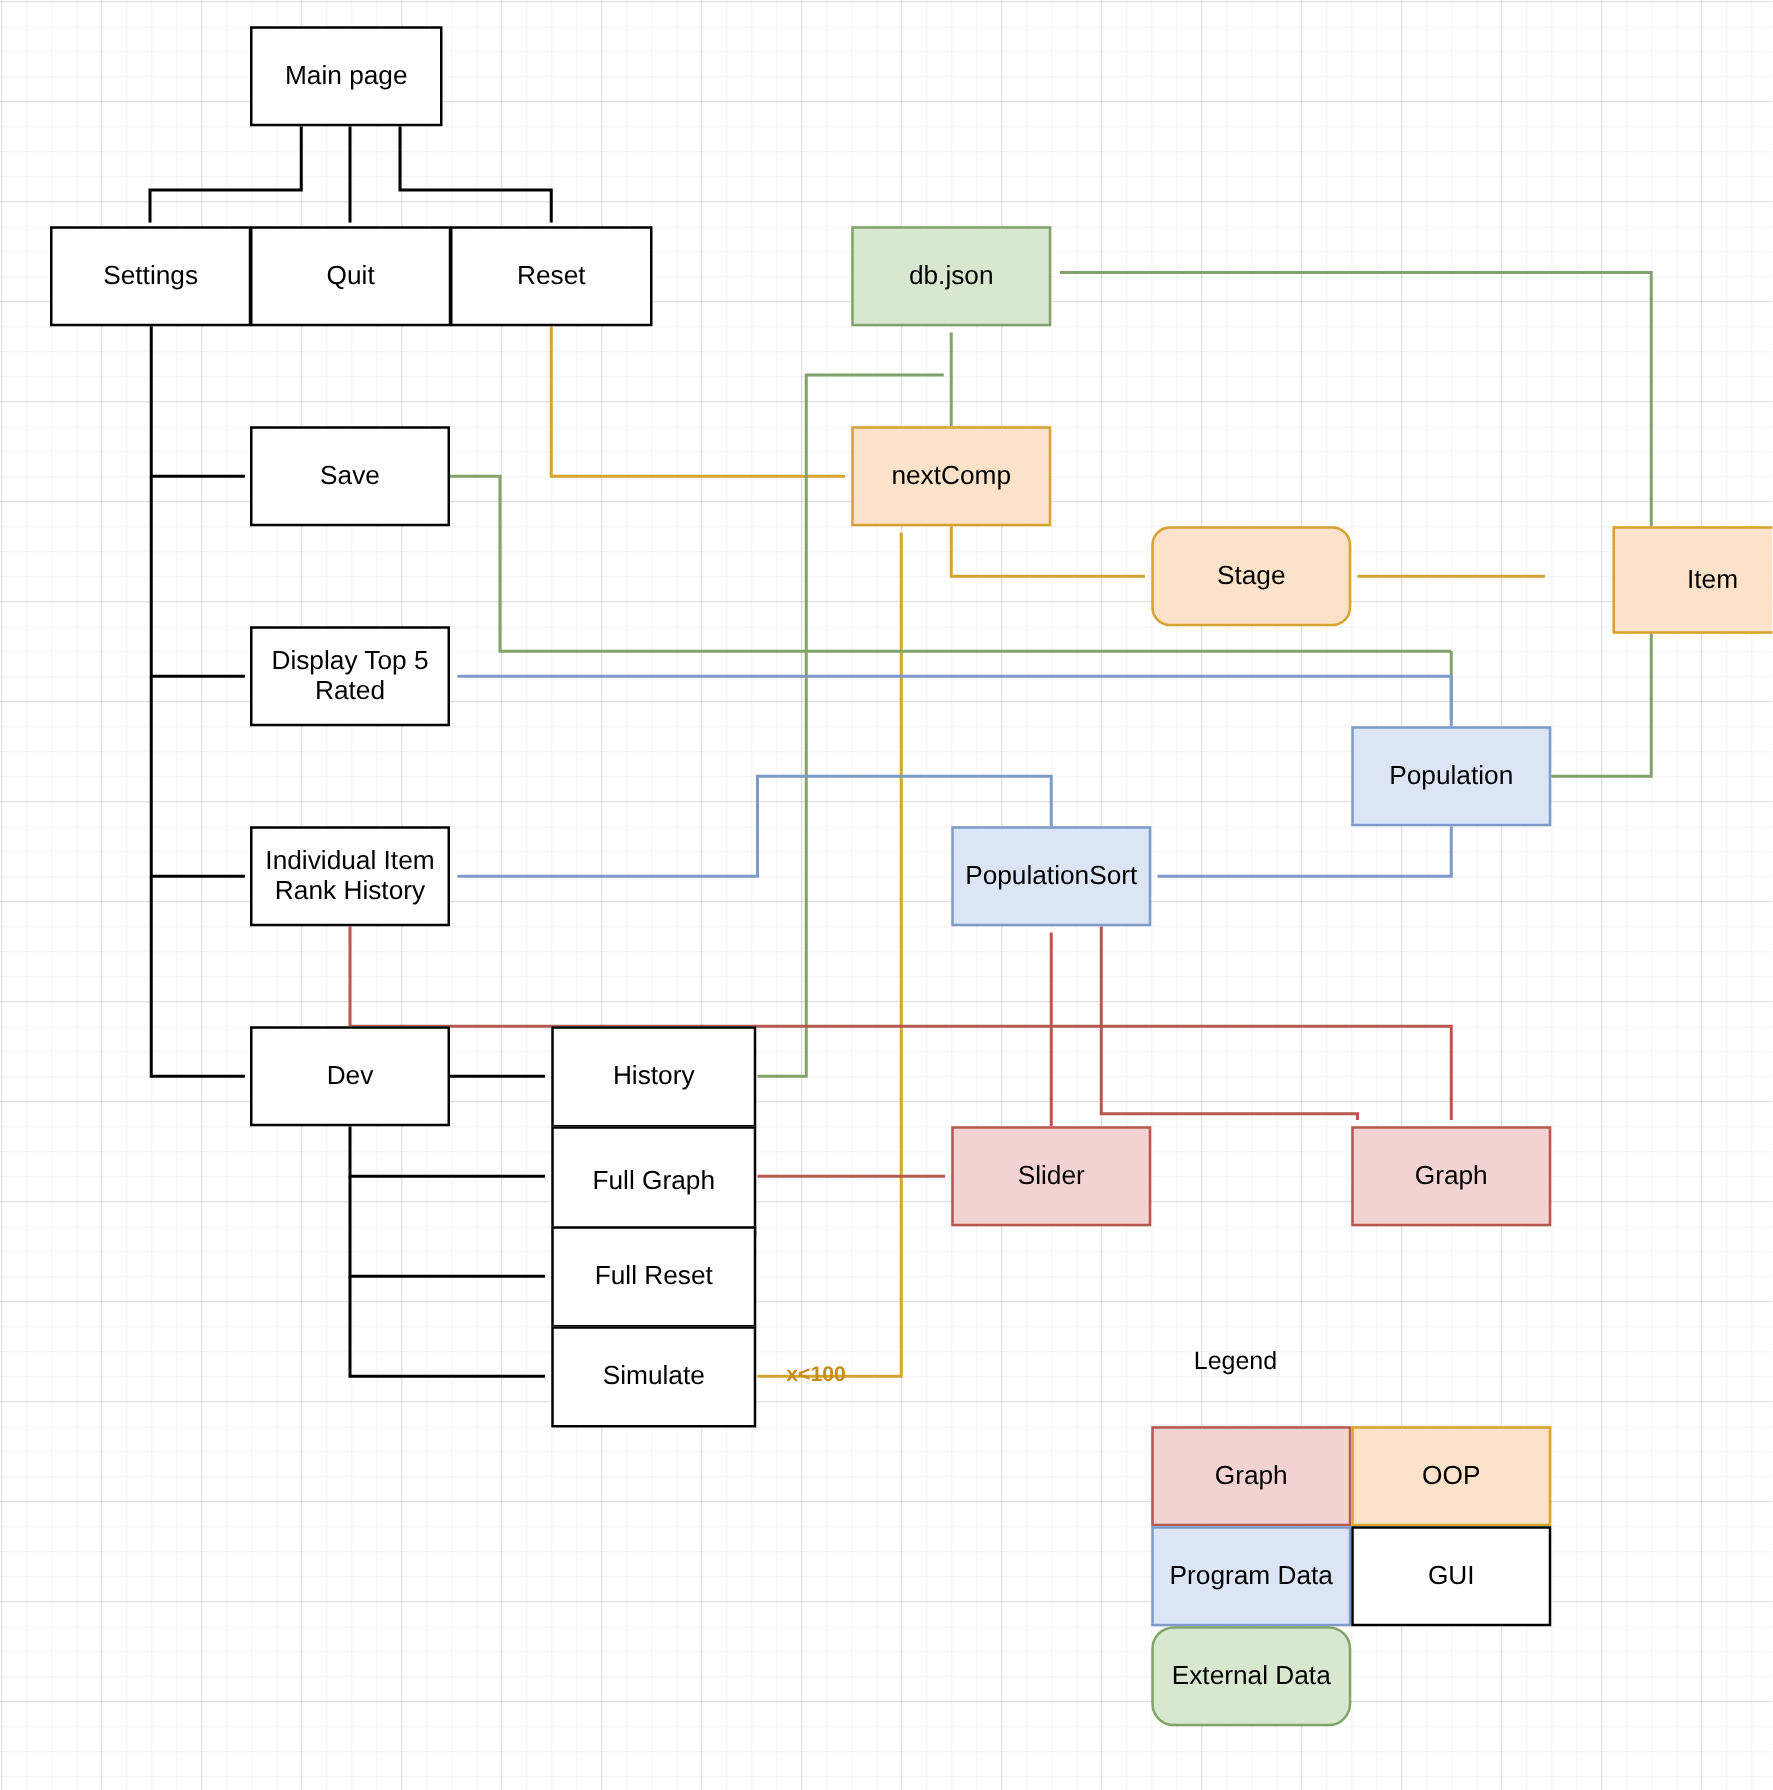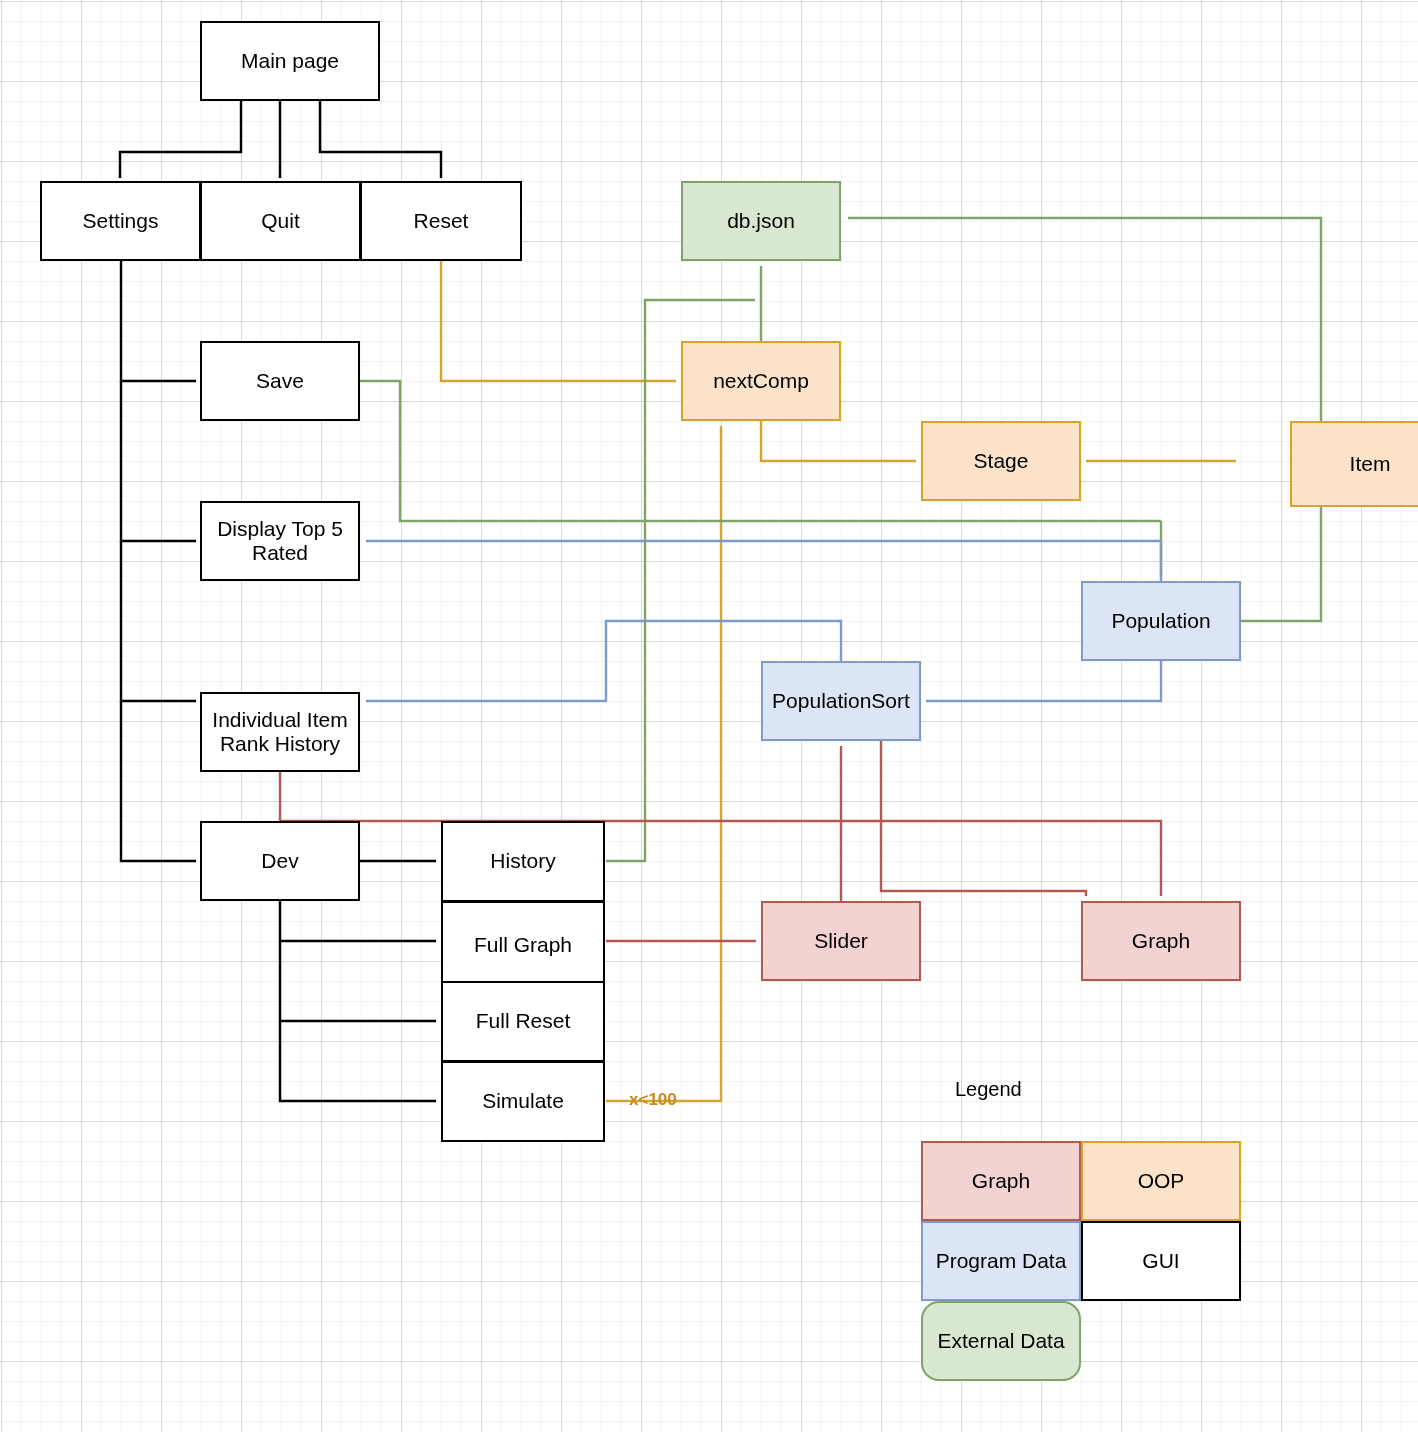--- a/index.html
+++ b/index.html
@@ -155,42 +155,42 @@
 
     <path d="M606,941 L756,941" stroke="#b5584f" marker-end="url(#ah-red)"></path>
 
     <path d="M841,901 L841,746" stroke="#b5584f" marker-end="url(#ah-red)"></path>
 
     <path d="M280,741 L280,821 L1161,821 L1161,896" stroke="#b5584f" marker-end="url(#ah-red)"></path>
 
     <path d="M881,741 L881,891 L1086,891 L1086,896" stroke="#b5584f" marker-end="url(#ah-red)"></path>
   </svg>
 
-  <div class="node gui" style="left:200px; top:21px; width:180px; height:80px;">
+  <div class="node gui" style="left:200px; top:21px; width:154px; height:80px;">
     <span>Main page</span>
   </div>
 
   <div class="node gui" style="left:40px; top:181px; width:161px; height:80px;">
     <span>Settings</span>
   </div>
   <div class="node gui" style="left:200px; top:181px; width:161px; height:80px;">
     <span>Quit</span>
   </div>
   <div class="node gui" style="left:360px; top:181px; width:162px; height:80px;">
     <span>Reset</span>
   </div>
 
   <div class="node gui" style="left:200px; top:341px; width:160px; height:80px;">
     <span>Save</span>
   </div>
   <div class="node gui" style="left:200px; top:501px; width:160px; height:80px;">
     <span>Display Top 5
 Rated</span>
   </div>
-  <div class="node gui" style="left:200px; top:692px; width:160px; height:80px;">
+  <div class="node gui" style="left:200px; top:661px; width:160px; height:80px;">
     <span>Individual Item
 Rank History</span>
   </div>
   <div class="node gui" style="left:200px; top:821px; width:160px; height:80px;">
     <span>Dev</span>
   </div>
 
   <div class="node gui" style="left:441px; top:821px; width:164px; height:81px;">
     <span>History</span>
   </div>
@@ -204,21 +204,21 @@
     <span>Simulate</span>
   </div>
 
   <div class="node extdata" style="left:681px; top:181px; width:160px; height:80px;">
     <span>db.json</span>
   </div>
 
   <div class="node oop" style="left:681px; top:341px; width:160px; height:80px;">
     <span>nextComp</span>
   </div>
-  <div class="node oop" style="left:921px; top:421px; width:160px; height:80px;">
+  <div class="node oop" style="left:921px; top:421px; width:160px; height:80px;border-radius:15px;">
     <span>Stage</span>
   </div>
   <div class="node oop" style="left:1290px; top:421px; width:160px; height:86px;">
     <span>Item</span>
   </div>
 
   <div class="node progdata" style="left:1081px; top:581px; width:160px; height:80px;">
     <span>Population</span>
   </div>
   <div class="node progdata" style="left:761px; top:661px; width:160px; height:80px;">

